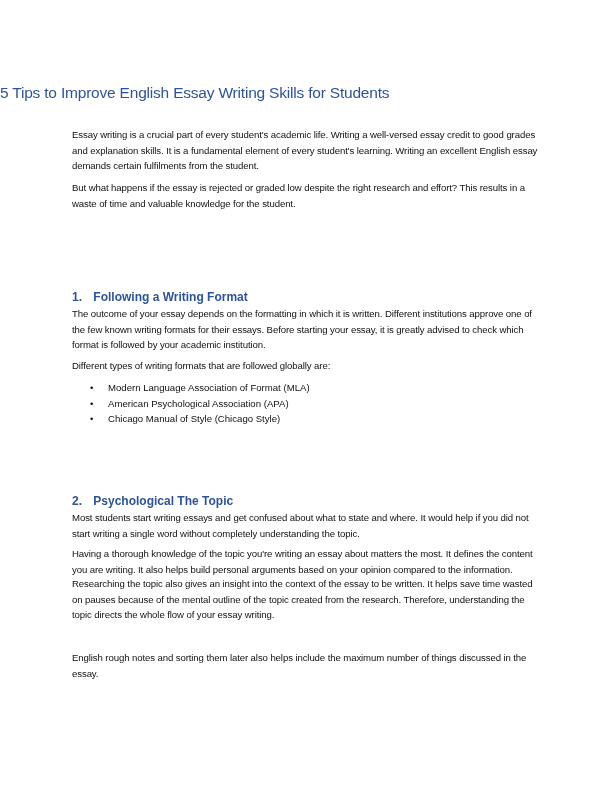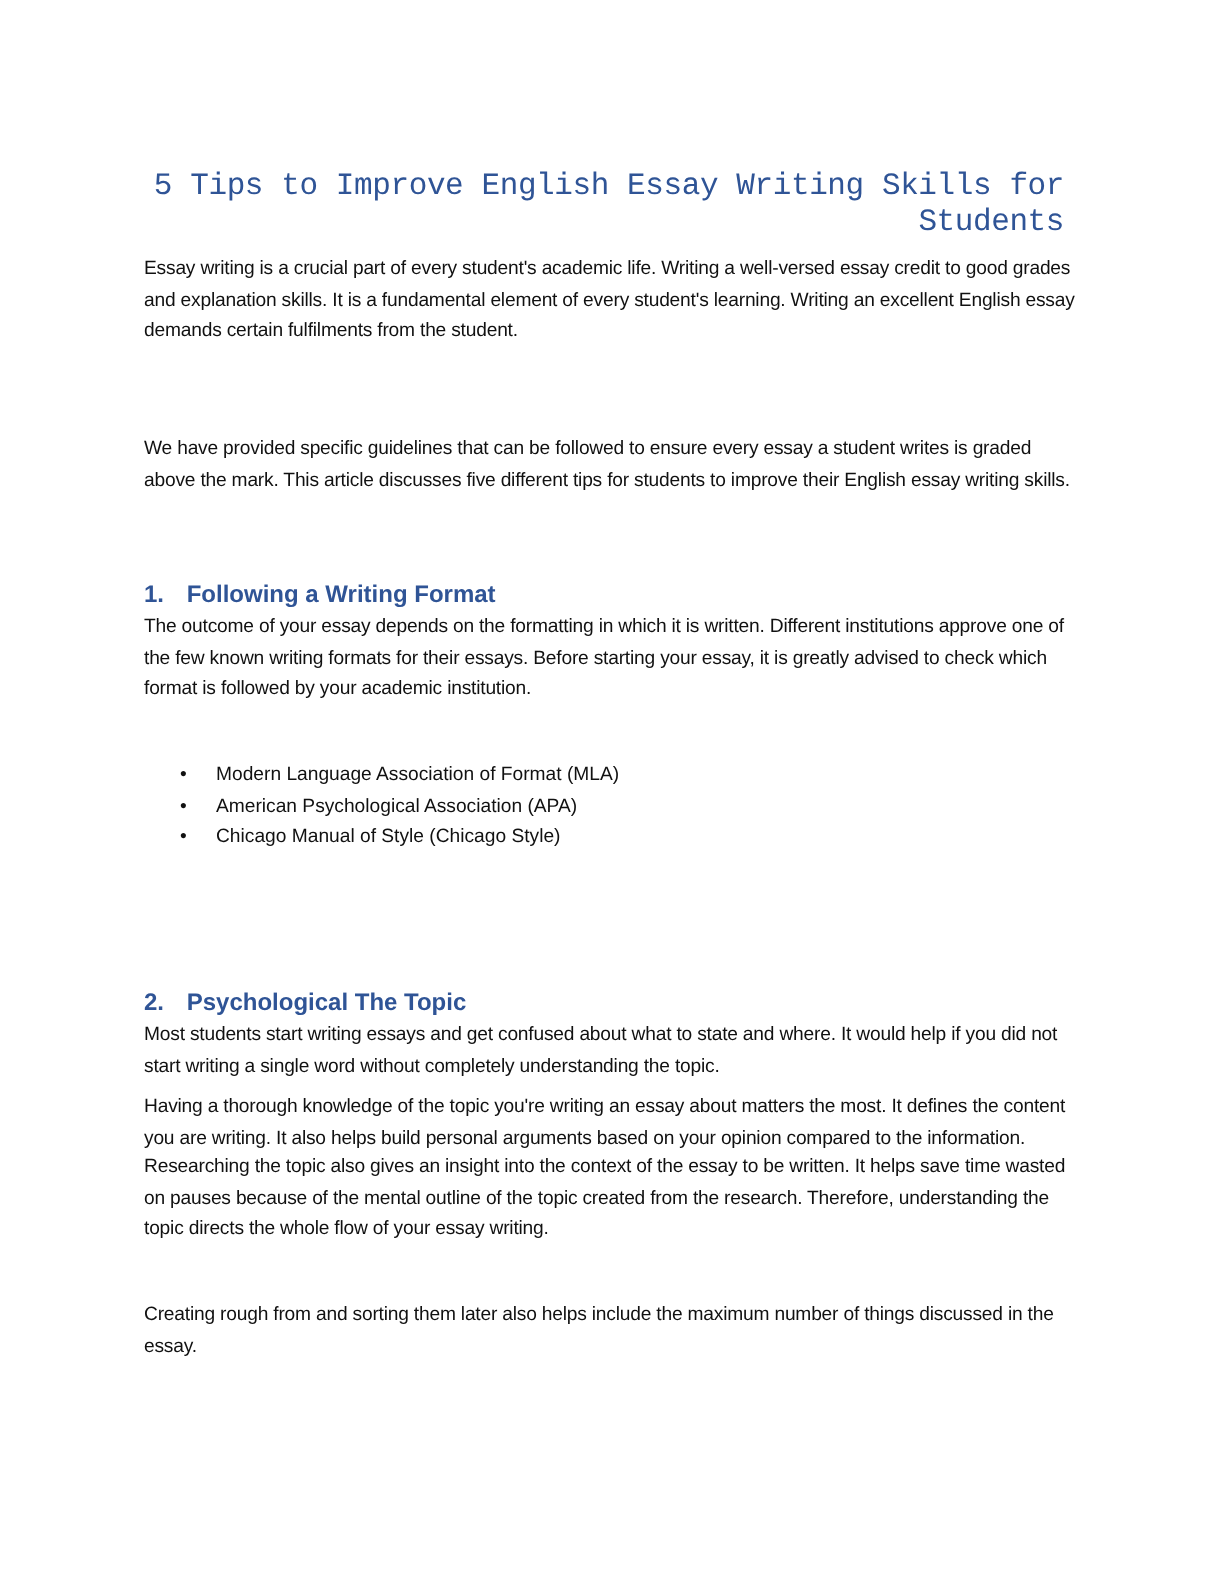--- a/index.html
+++ b/index.html
@@ -2,22 +2,22 @@
 <html><head>
   <meta charset="utf-8">
   <style>
     html, body { margin: 0; padding: 0; background: #ffffff; }
     body { width: 612px; height: 792px; position: relative; overflow: hidden; }
     .page {
       position: absolute; left: 0; top: 0; width: 612px; height: 792px;
       font-family: "Liberation Sans", sans-serif; color: #000;
     }
     .title {
-      position: absolute; left: 0; width: 532px; top: 84px; text-align: right;
-      font-size: 15.5px; color: #2F5496; letter-spacing: -0.2px; font-family: Liberation Mono, monospace;
+      position: absolute; left: 0; width: 532px; top: 84px; text-align: left;
+      font-size: 15.5px; color: #2F5496; letter-spacing: -0.2px;
     }
     .p {
       position: absolute; left: 72px; width: 470px;
       font-size: 9.6px; line-height: 15.5px; letter-spacing: -0.1px; color: #111;
       margin: 0;
     }
     .h {
       position: absolute; left: 72px; font-size: 12px; color: #2F5496; margin: 0;
     }
     .h .num { display: inline-block; width: 18px; }
@@ -26,36 +26,37 @@
     .bullets li { position: relative; padding-left: 36px; }
     .bullets li .dot { position: absolute; left: 18px; top: 0; }
   </style>
 </head>
 <body>
 
 <div class="page">
   <div class="title">5 Tips to Improve English Essay Writing Skills for Students</div>
 
   <p class="p" style="top:127px">Essay writing is a crucial part of every student's academic life. Writing a well-versed essay credit to good grades and explanation skills. It is a fundamental element of every student's learning. Writing an excellent English essay demands certain fulfilments from the student.</p>
-  <p class="p" style="top:217px">We have provided specific guidelines that can be followed to ensure every essay a student writes is graded above the mark. This article discusses five different tips for students to improve their English essay writing skills.</p>
+  <p class="p" style="top:180px">But what happens if the essay is rejected or graded low despite the right research and effort? This results in a waste of time and valuable knowledge for the student.</p>
 
   <h2 class="h" style="top:290px">
     <span class="num">1.</span>
     <span>Following a Writing Format</span>
   </h2>
   <p class="p" style="top:306px">The outcome of your essay depends on the formatting in which it is written. Different institutions approve one of the few known writing formats for their essays. Before starting your essay, it is greatly advised to check which format is followed by your academic institution.</p>
+  <p class="p" style="top:358px">Different types of writing formats that are followed globally are:</p>
 
   <ul class="bullets" style="top:380px">
     <li><span class="dot">•</span><span>Modern Language Association of Format (MLA)</span></li>
     <li><span class="dot">•</span><span>American Psychological Association (APA)</span></li>
     <li><span class="dot">•</span><span>Chicago Manual of Style (Chicago Style)</span></li>
   </ul>
 
 
   <h2 class="h" style="top:494px">
     <span class="num">2.</span>
     <span>Psychological The Topic</span>
   </h2>
   <p class="p" style="top:546px">Having a thorough knowledge of the topic you're writing an essay about matters the most. It defines the content you are writing. It also helps build personal arguments based on your opinion compared to the information.</p>
   <p class="p" style="top:510px">Most students start writing essays and get confused about what to state and where. It would help if you did not start writing a single word without completely understanding the topic.</p>
   <p class="p" style="top:576px">Researching the topic also gives an insight into the context of the essay to be written. It helps save time wasted on pauses because of the mental outline of the topic created from the research. Therefore, understanding the topic directs the whole flow of your essay writing.</p>
-  <p class="p" style="top:650px">Creating rough from and sorting them later also helps include the maximum number of things discussed in the essay.</p>
+  <p class="p" style="top:650px">English rough notes and sorting them later also helps include the maximum number of things discussed in the essay.</p>
 </div>
 
 </body></html>

